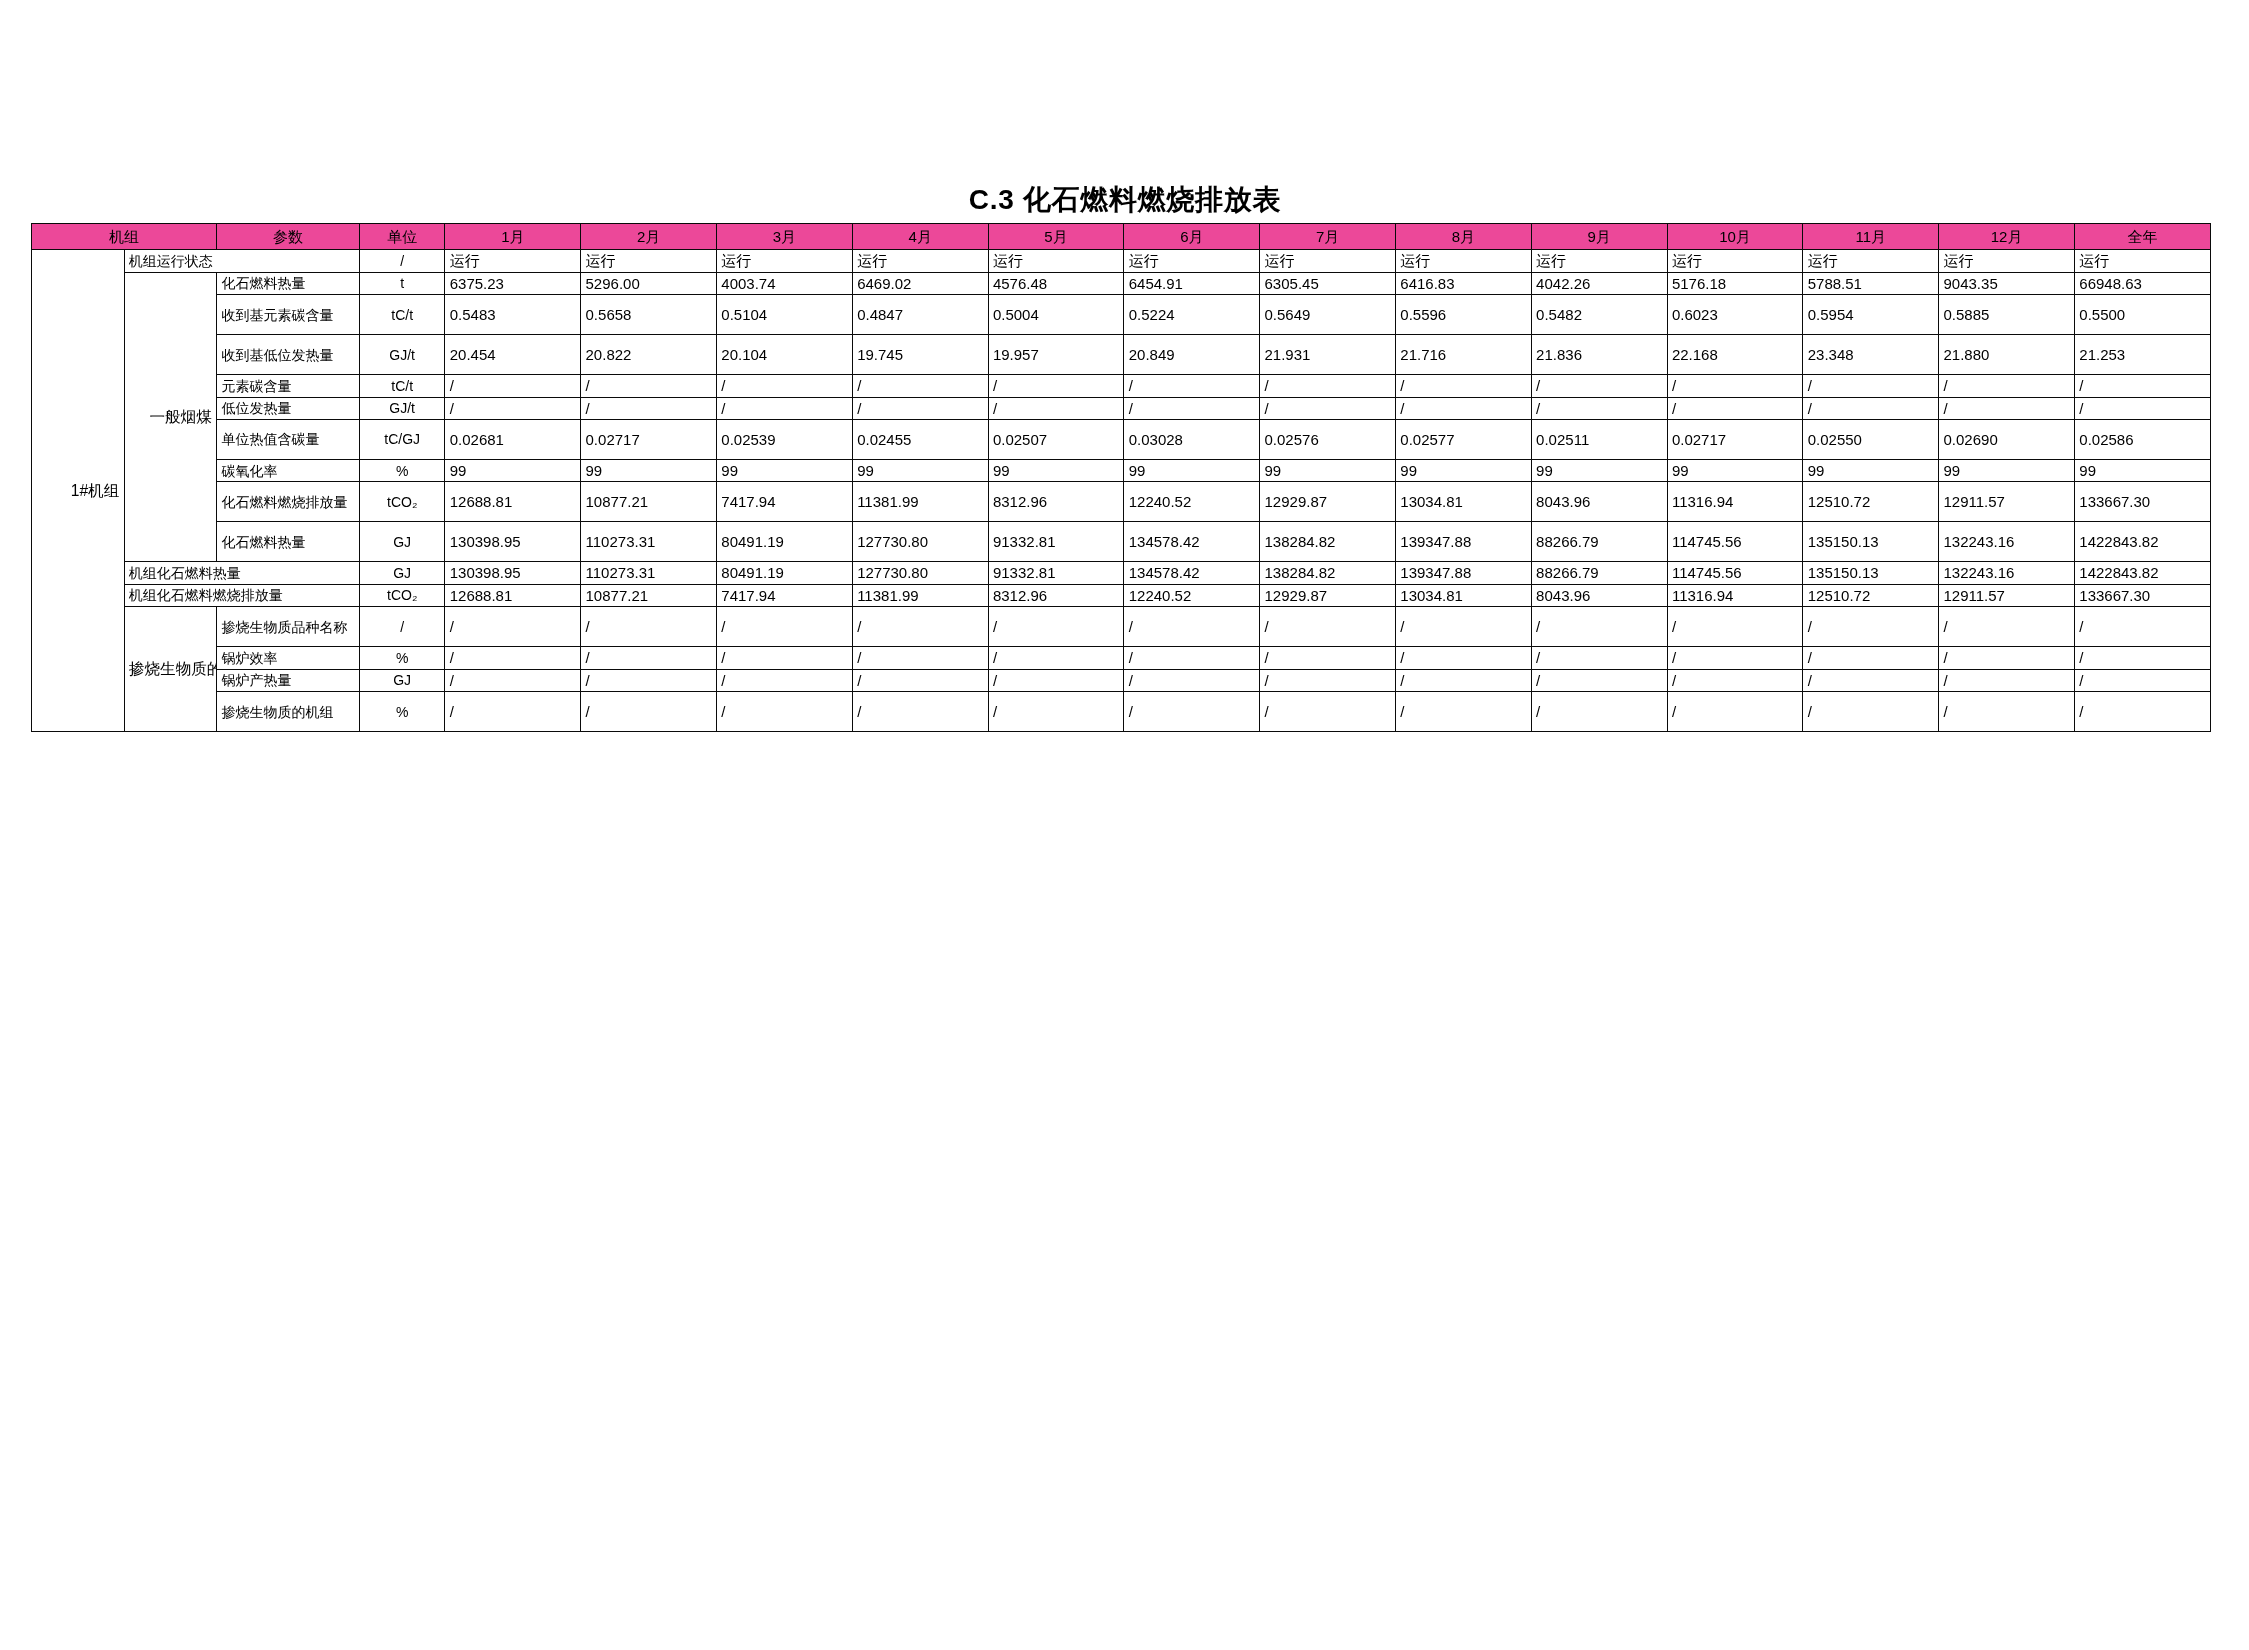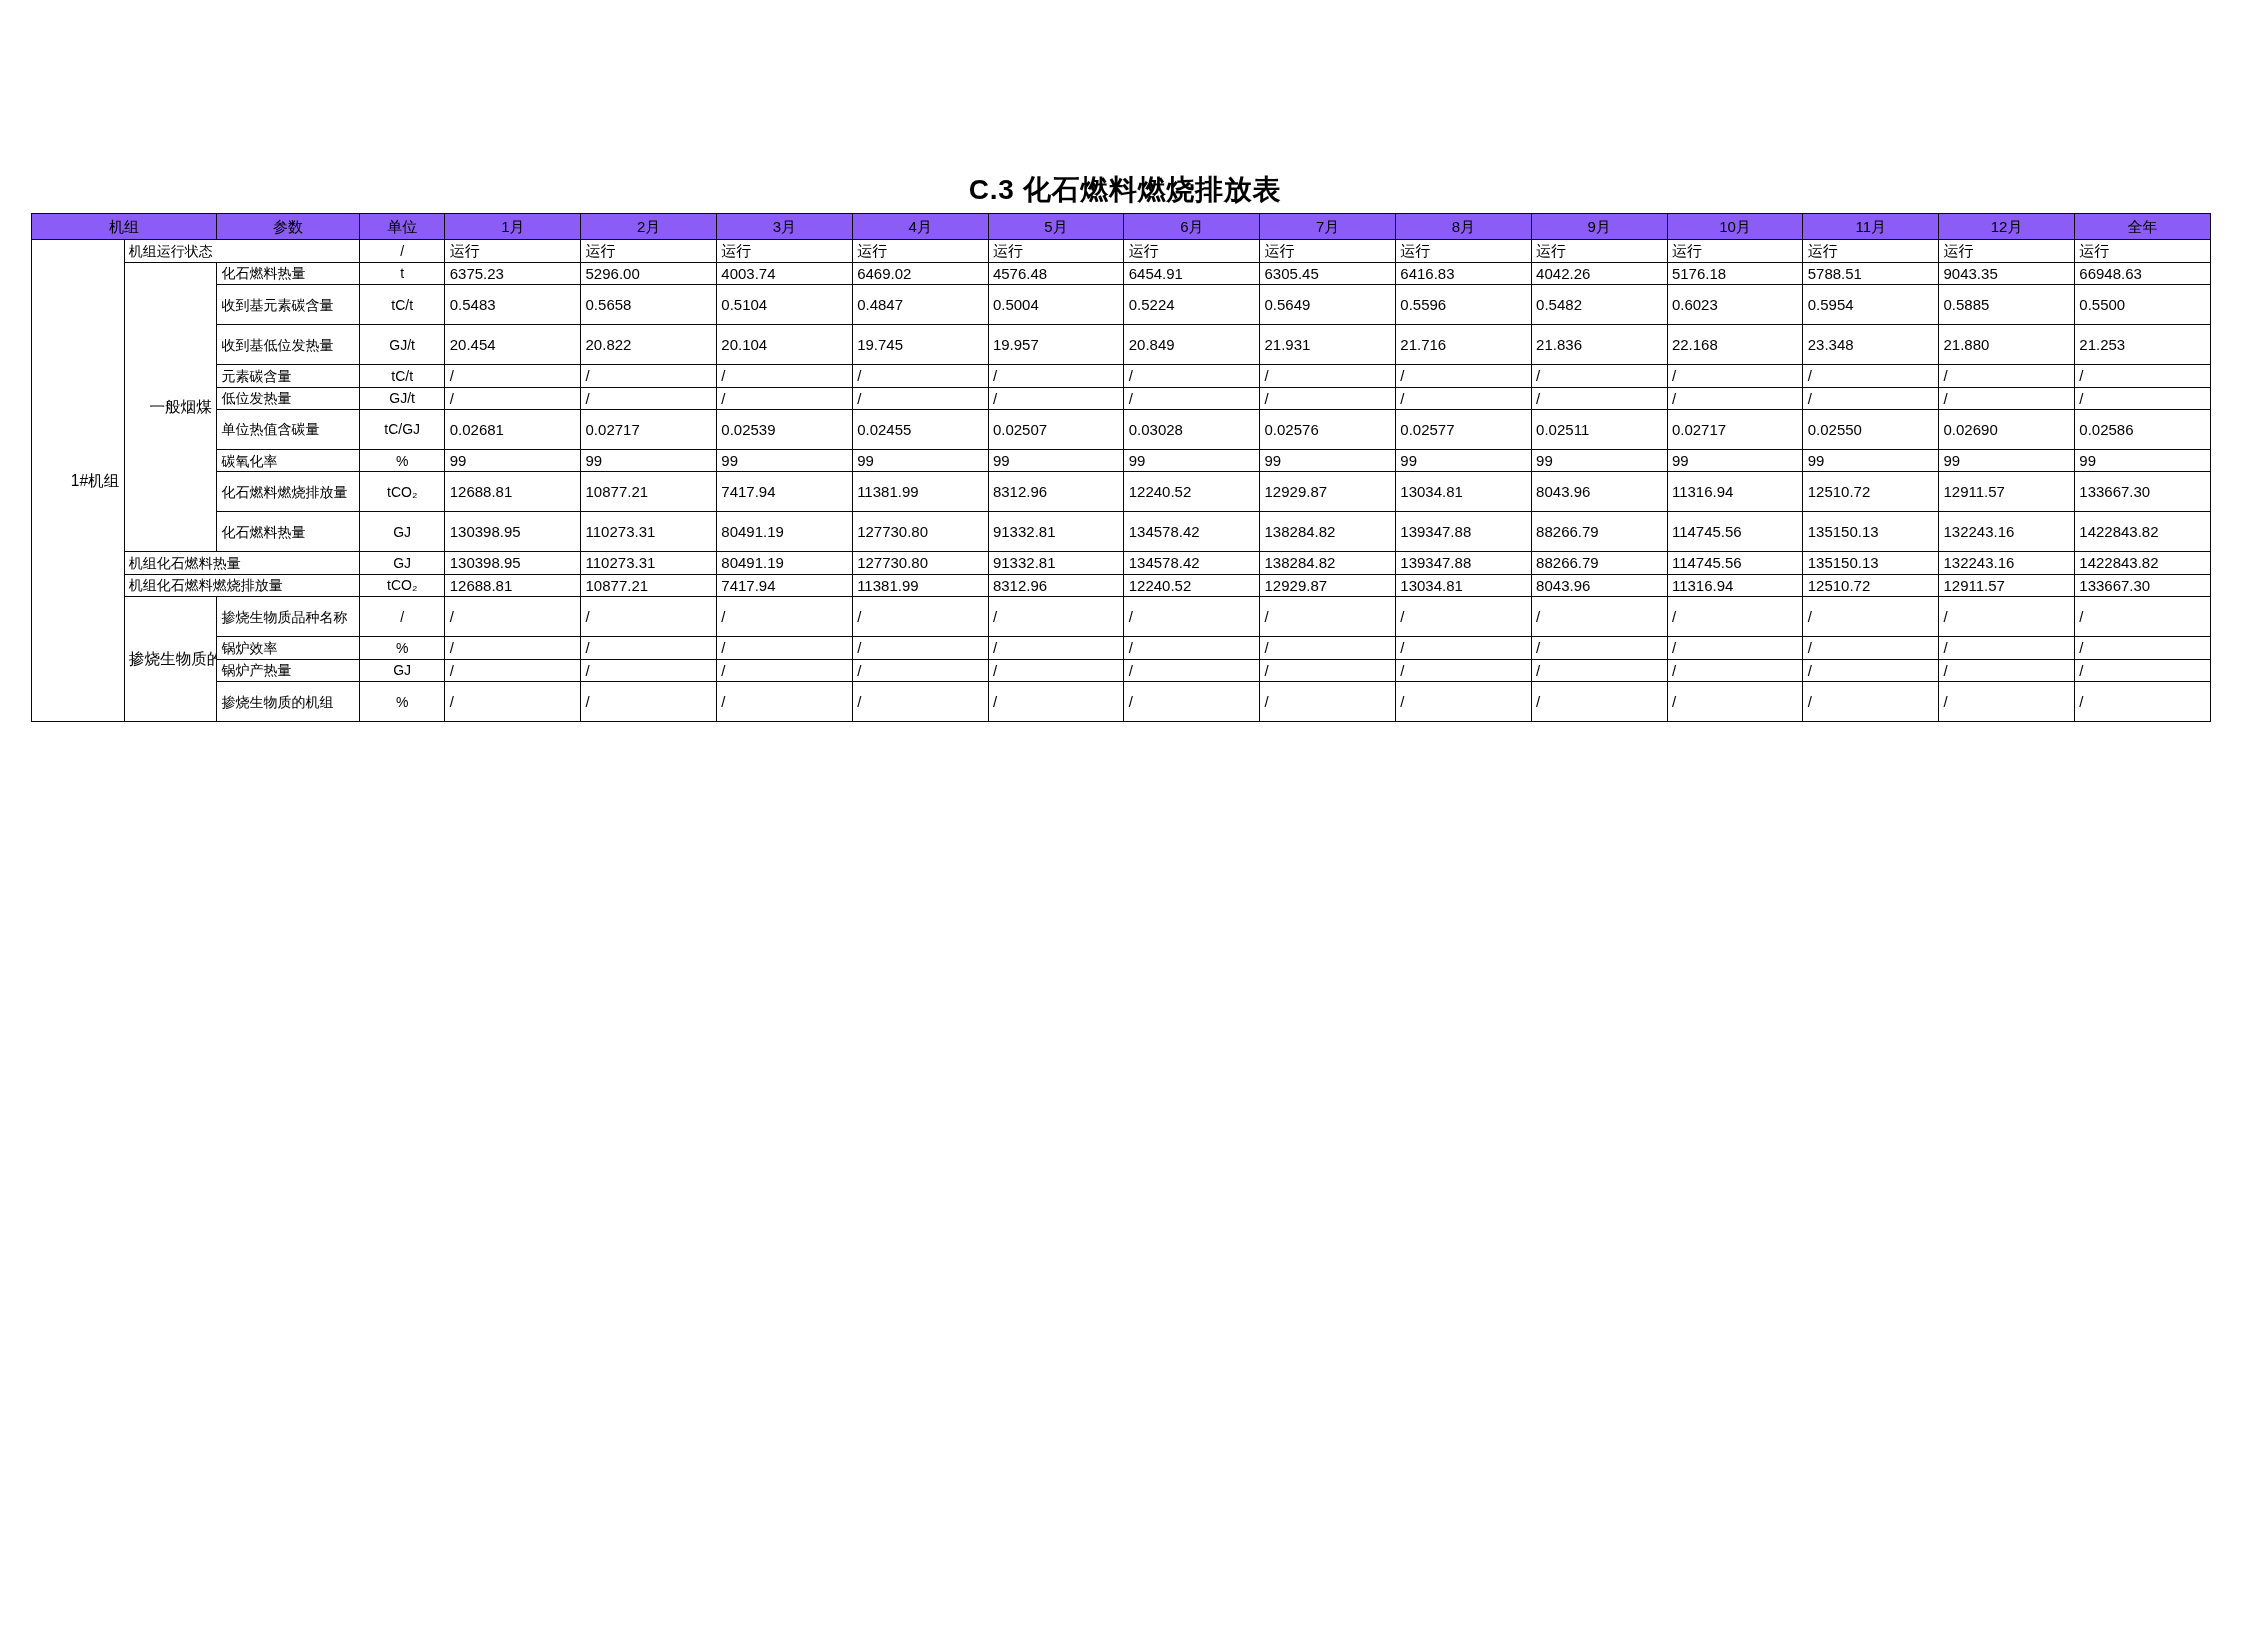--- a/index.html
+++ b/index.html
@@ -9,21 +9,21 @@
   }
   body {
     width: 2250px;
     height: 1651px;
     font-family: "Liberation Serif", "DejaVu Serif", serif;
     color: #000000;
     position: relative;
   }
   .page {
     position: absolute;
-    left: 0; top: 6px;
+    left: 0; top: 16px;
     width: 2250px;
     height: 1306px;
     overflow: hidden;
   }
   .title {
     position: absolute;
     left: 0;
     top: 165px;
     width: 2250px;
     text-align: center;
@@ -55,21 +55,21 @@
     white-space: nowrap;
   }
   .hdr {
     text-align: center;
     font-weight: bold;
     font-size: 15px;
     background: #ffffff;
     height: 21px;
   }
   .hdr-shade {
-    background: #8b5cf6;
+    background: #ec4899;
   }
   .rowlabel {
     text-align: left;
     font-size: 14px;
     line-height: 1.1;
     white-space: normal;
     word-break: break-all;
   }
   .grouplabel {
     text-align: right;

